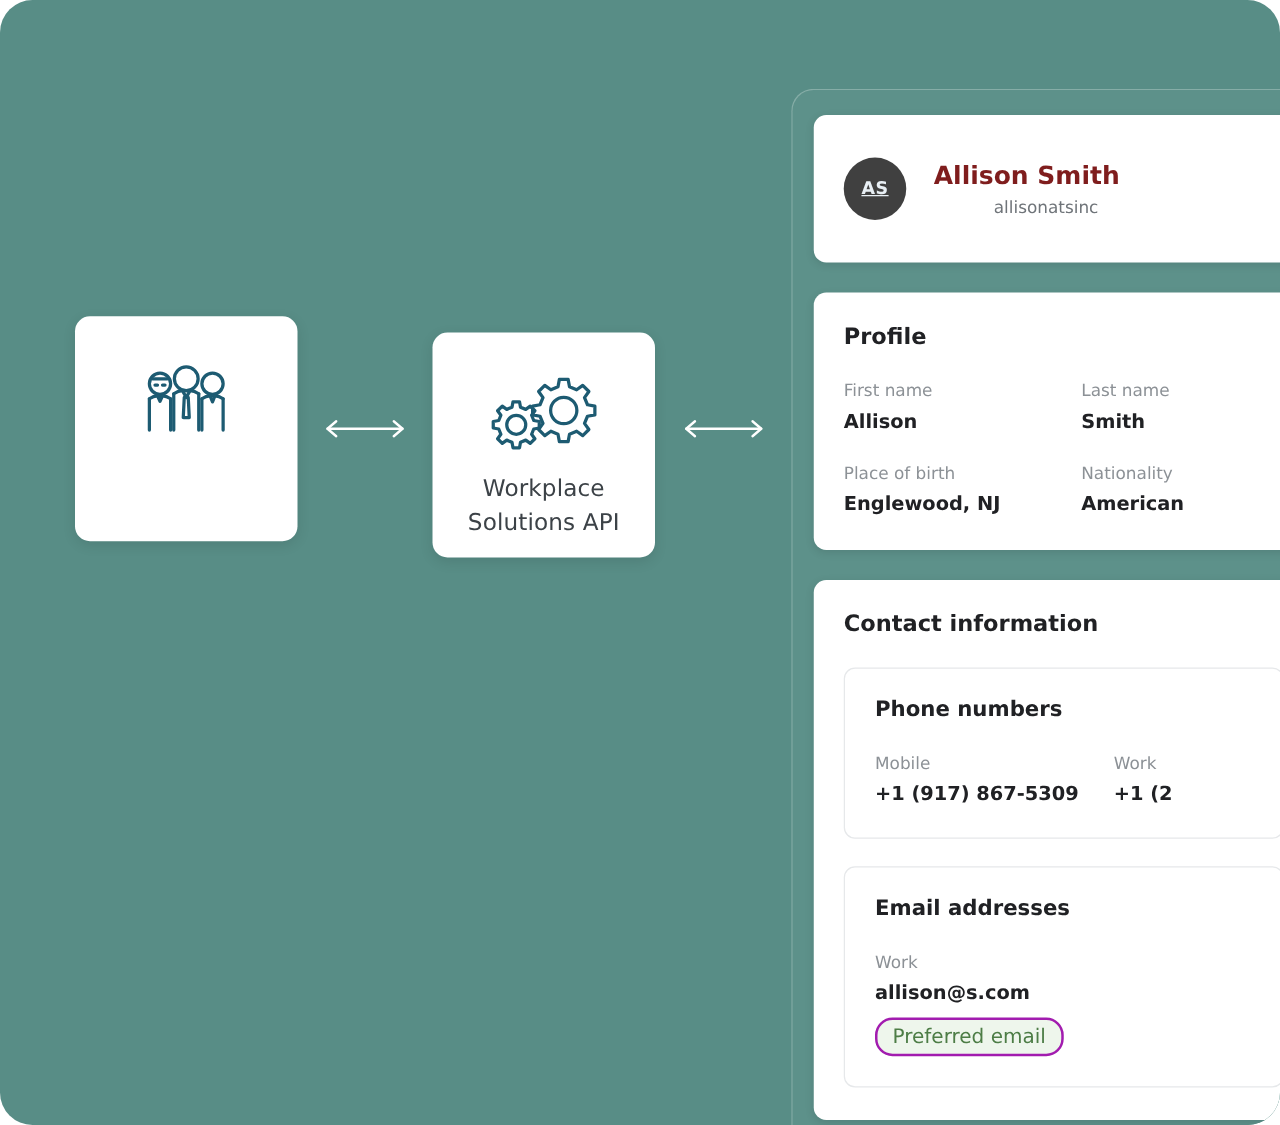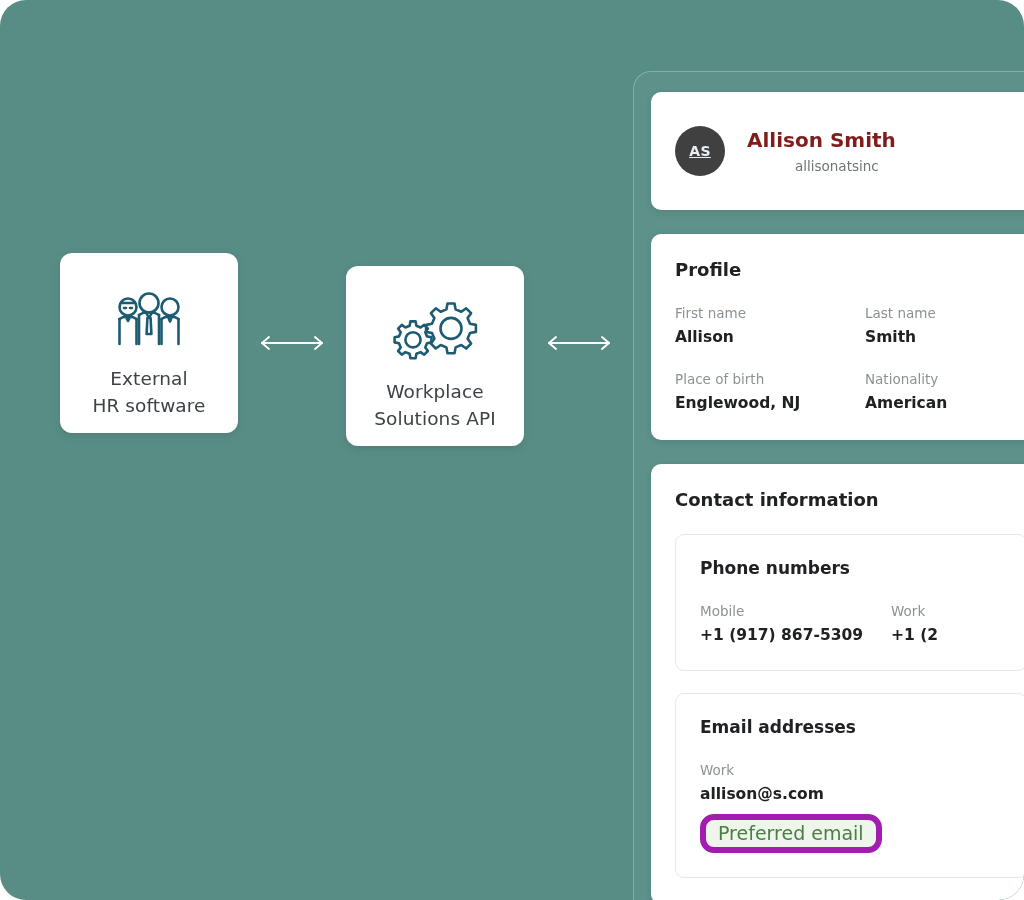--- a/index.html
+++ b/index.html
@@ -179,25 +179,25 @@
     font-size: 17px;
     font-weight: 700;
     color: #202124;
     line-height: 23px;
   }
 
   .badge {
     display: inline-block;
     margin-top: 9px;
     padding: 4px 12px 5px 12px;
-    border: 6px solid #a21caf;
+    border: 2px solid #a21caf;
     border-radius: 14px;
     background: #eef6ec;
     color: #4d7d46;
-    font-size: 19px;
+    font-size: 16px;
     line-height: 18px;
     white-space: nowrap;
   }
 </style>
 </head>
 <body>
 
 <div id="stage">
 
   <div class="diagram">
@@ -217,24 +217,20 @@
           <path d="M6.5 29 C9 27.2 11.5 26.6 13 26.6 L17 26.6 C18.5 26.6 21 27.2 23.5 29"></path>
           <path d="M13 26.6 L15 31 L17 26.6"></path>
           <path d="M9 13 L21 13"></path>
           <path d="M11 18 L13 18 M17 18 L19 18"></path>
 
           <circle cx="57" cy="17" r="8.5"></circle>
           <path d="M48.5 29 L48.5 54 M65.5 29 L65.5 54"></path>
           <path d="M48.5 29 C51 27.2 53.5 26.6 55 26.6 L59 26.6 C60.5 26.6 63 27.2 65.5 29"></path>
           <path d="M55 26.6 L57 31.5 L59 26.6"></path>
         </svg>
-      </div>
-      <div class="node-label">
-        <div>External</div>
-        <div>HR software</div>
       </div>
     </div>
 
     <div class="arrow a1">
       <svg width="68" height="26" viewBox="0 0 68 26" fill="none" stroke="#ffffff" stroke-width="1.9" stroke-linecap="round" stroke-linejoin="round">
         <path d="M4 13 L64 13"></path>
         <path d="M11 7 L4 13 L11 19"></path>
         <path d="M57 7 L64 13 L57 19"></path>
       </svg>
     </div>

